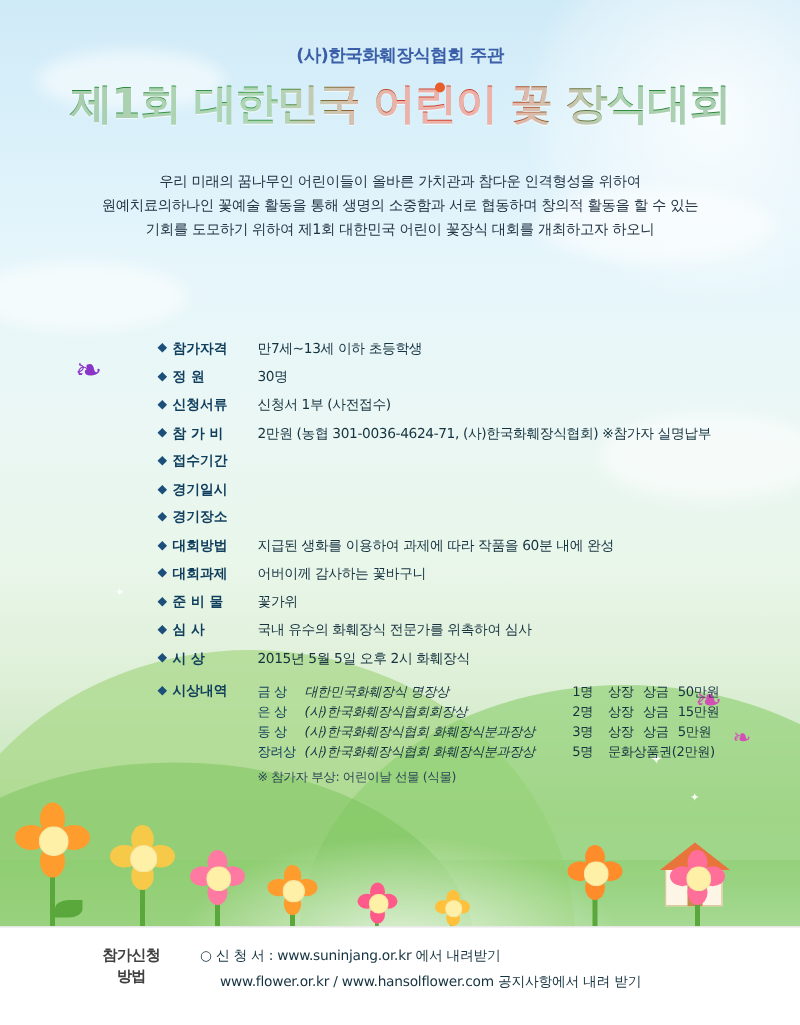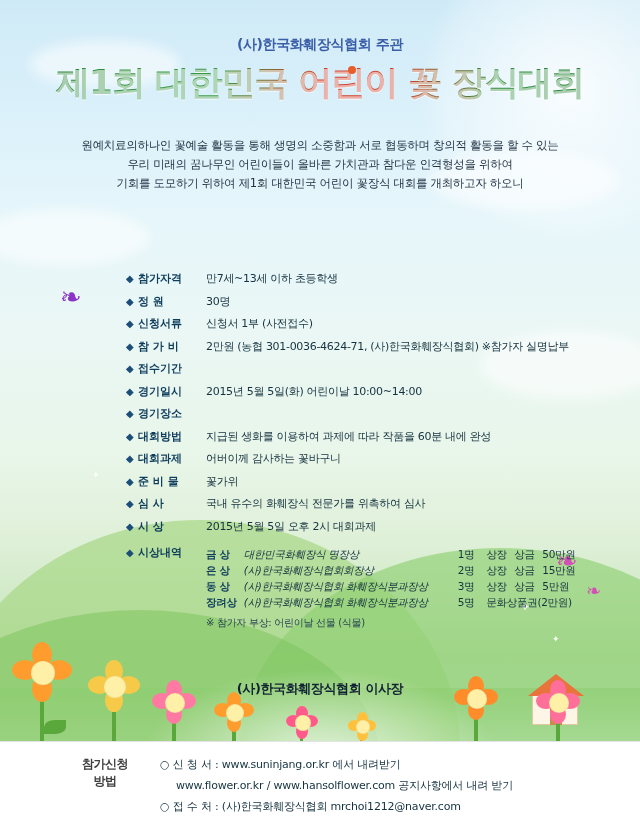--- a/index.html
+++ b/index.html
@@ -256,21 +256,21 @@
     width: 100%;
     border-collapse: collapse;
   }
   .awards td {
     font-size: 10.5px;
     line-height: 16px;
     color: #15323f;
     padding: 0;
     white-space: nowrap;
   }
-  .awards td.grade { width: 46px; font-weight: bold; color: #0f3d5c;}
+  .awards td.grade { width: 46px; font-weight: normal; color: #0f3d5c;}
   .awards td.desc  { width: 230px; font-style: italic; }
   .awards td.cnt   { width: 36px; text-align: right; padding-right: 12px;}
   .awards td.kind  { width: 34px; }
   .awards td.kind2 { width: 34px; }
   .awards td.amt   { width: 70px; }
   .awards-note {
     margin-top: 6px;
     font-size: 10px;
     color: #2a4654;
   }
@@ -426,22 +426,22 @@
   <div class="sparkle" style="left:92px; top:470px; font-size:9px;">✦</div>
 
   <div class="content">
 
     <div class="host-line">(사)한국화훼장식협회 주관</div>
 
     <div class="main-title">제1회 대한민국 어린이 꽃 장식대회</div>
     <div class="title-dot"></div>
 
     <div class="intro">
+      <div>우리 미래의 꿈나무인 어린이들이 올바른 가치관과 참다운 인격형성을 위하여</div>
       <div>원예치료의하나인 꽃예술 활동을 통해 생명의 소중함과 서로 협동하며 창의적 활동을 할 수 있는</div>
-      <div>우리 미래의 꿈나무인 어린이들이 올바른 가치관과 참다운 인격형성을 위하여</div>
       <div>기회를 도모하기 위하여 제1회 대한민국 어린이 꽃장식 대회를 개최하고자 하오니</div>
     </div>
 
     <div class="info">
 
       <div class="info-row">
         <div class="bullet">◆</div>
         <div class="label">참가자격</div>
         <div class="value">만7세~13세 이하 초등학생</div>
       </div>
@@ -465,21 +465,20 @@
       </div>
 
       <div class="info-row">
         <div class="bullet">◆</div>
         <div class="label">접수기간</div>
       </div>
 
       <div class="info-row">
         <div class="bullet">◆</div>
         <div class="label">경기일시</div>
-        <div class="value">2015년 5월 5일(화) 어린이날 10:00~14:00</div>
       </div>
 
       <div class="info-row">
         <div class="bullet">◆</div>
         <div class="label">경기장소</div>
       </div>
 
       <div class="info-row">
         <div class="bullet">◆</div>
         <div class="label">대회방법</div>
@@ -500,21 +499,21 @@
 
       <div class="info-row">
         <div class="bullet">◆</div>
         <div class="label">심    사</div>
         <div class="value">국내 유수의 화훼장식 전문가를 위촉하여 심사</div>
       </div>
 
       <div class="info-row">
         <div class="bullet">◆</div>
         <div class="label">시    상</div>
-        <div class="value">2015년 5월 5일 오후 2시 대회과제</div>
+        <div class="value">2015년 5월 5일 오후 2시 화훼장식</div>
       </div>
 
       <div class="info-row" style="margin-top:12px;">
         <div class="bullet">◆</div>
         <div class="label">시상내역</div>
         <div class="value">
           <table class="awards">
             <tbody>
                 <tr>
               <td class="grade">금  상</td>
@@ -547,38 +546,33 @@
               <td class="kind" colspan="3">문화상품권(2만원)</td>
             </tr>
           </tbody>
             </table>
           <div class="awards-note">※ 참가자 부상: 어린이날 선물 (식물)</div>
         </div>
       </div>
 
     </div>
 
-    <div class="signature">(사)한국화훼장식협회 이사장</div>
   </div>
 
   <div class="footer">
     <div class="footer-inner">
       <div class="apply-box">
         <div>참가신청</div>
         <div>방법</div>
       </div>
       <div class="footer-lines">
         <div>
           <span class="circ">○</span>
           <span>신 청 서 : www.suninjang.or.kr 에서 내려받기</span>
         </div>
         <div class="indent">
           <span>www.flower.or.kr / www.hansolflower.com 공지사항에서 내려 받기</span>
         </div>
-        <div>
-          <span class="circ">○</span>
-          <span>접 수 처 : (사)한국화훼장식협회 mrchoi1212@naver.com</span>
-        </div>
       </div>
     </div>
   </div>
 
 </div>
 
 </body></html>

